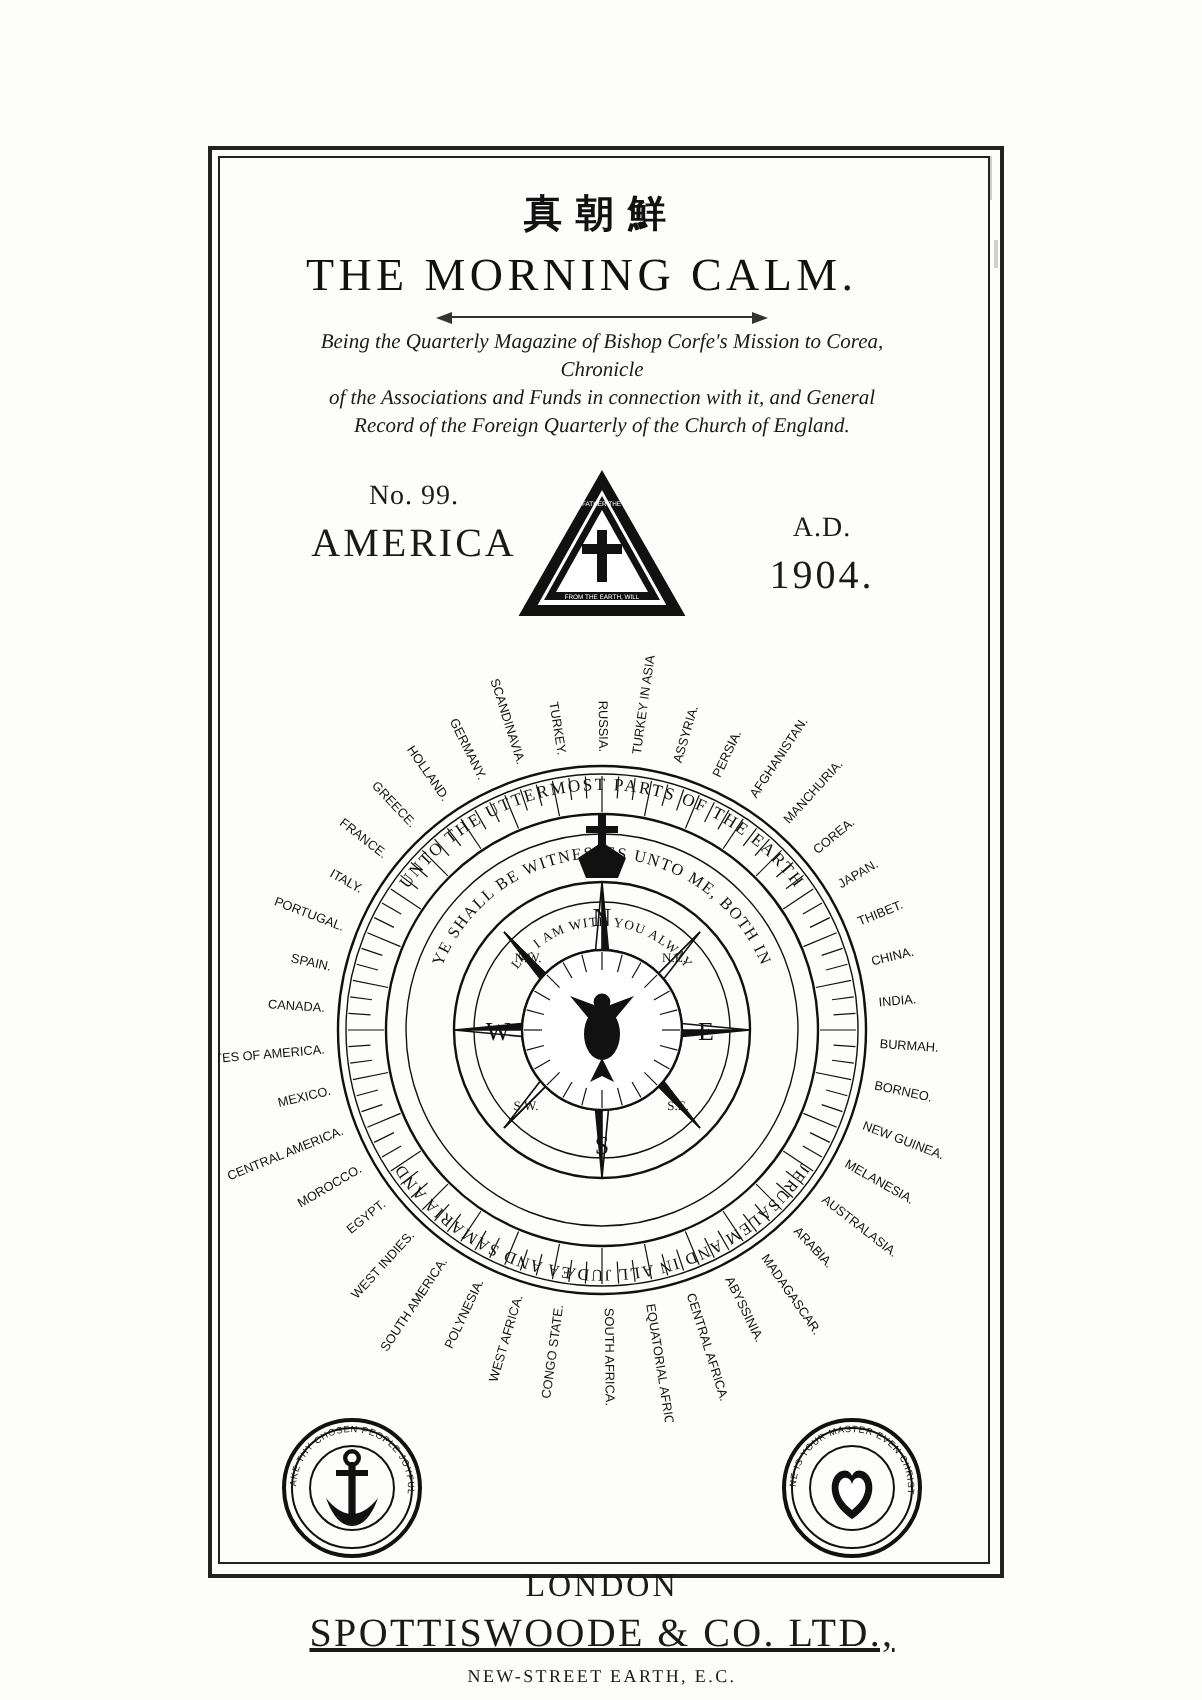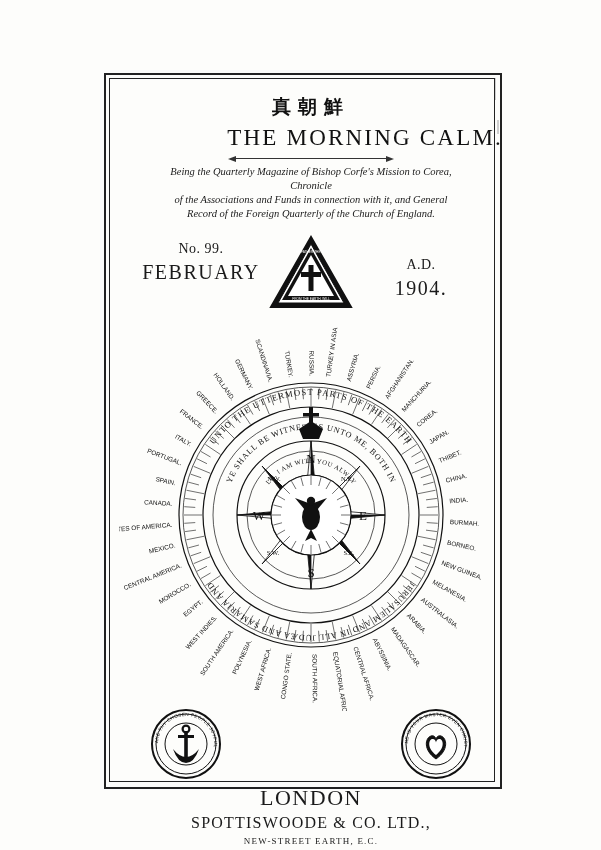--- a/index.html
+++ b/index.html
@@ -39,42 +39,42 @@
     height: 702px;
     border: 1px solid #222;
   }
 
   .content {
     position: absolute;
     left: 109px;
     top: 78px;
     width: 384px;
     height: 608px;
-    margin-left: 10px;
   }
 
   
   .hanja {
     text-align: center;
     margin-top: 16px;
     font-size: 19px;
     letter-spacing: 7px;
     font-weight: bold;
     font-family: "DejaVu Sans", sans-serif;
     color: #111;
   }
 
   
   .main-title {
-    text-align: right;
+    text-align: left;
     margin-top: 5px;
     font-size: 23px;
     letter-spacing: 2.2px;
     font-family: "Liberation Serif", serif;
     color: #111;
+    padding-left: 44px;
   }
 
   .title-rule {
     width: 150px;
     height: 0;
     margin: 7px auto 0 auto;
     border-top: 1px solid #333;
     position: relative;
   }
   .title-rule:before,
@@ -101,21 +101,21 @@
   }
 
   
   .issue-row {
     position: relative;
     margin-top: 14px;
     height: 74px;
   }
   .issue-left {
     position: absolute;
-    left: 22px;
+    left: 38px;
     top: 6px;
     text-align: center;
     width: 120px;
   }
   .issue-right {
     position: absolute;
     right: 22px;
     top: 22px;
     text-align: center;
     width: 120px;
@@ -163,28 +163,29 @@
   }
   .emblem.left  { left: 28px; }
   .emblem.right { right: 28px; }
 
   
   .imprint {
     text-align: center;
     margin-top: 2px;
   }
   .imprint-city {
-    font-size: 22px;
+    font-size: 16px;
     letter-spacing: 1.5px;
     font-family: "Liberation Serif", serif;
   }
   .imprint-pub {
-    font-size: 16px;
+    font-size: 20px;
     letter-spacing: 1.2px;
     margin-top: 3px;
+    text-decoration: underline;
   }
   .imprint-addr {
     font-size: 9px;
     letter-spacing: 1.2px;
     margin-top: 4px;
   }
 
   
   .edge-mark {
     position: absolute;
@@ -211,21 +212,21 @@
 
     <div class="subtitle">
       <div>Being the Quarterly Magazine of Bishop Corfe's Mission to Corea, Chronicle</div>
       <div>of the Associations and Funds in connection with it, and General</div>
       <div>Record of the Foreign Quarterly of the Church of England.</div>
     </div>
 
     <div class="issue-row">
       <div class="issue-left">
         <div class="issue-small">No. 99.</div>
-        <div class="issue-big">FEBRUARY</div>
+        <div class="issue-big">AMERICA</div>
       </div>
 
       <div class="seal-triangle">
         <svg width="84" height="74" viewBox="0 0 84 74">
           <polygon points="42,2 82,72 2,72" fill="#111" stroke="#111" stroke-width="2"></polygon>
           <polygon points="42,9 75,68 9,68" fill="#fff" stroke="#111" stroke-width="1"></polygon>
           <polygon points="42,13 71,65 13,65" fill="#111"></polygon>
           <polygon points="42,20 65,61 19,61" fill="#fff"></polygon>
 
           <g fill="#111">

